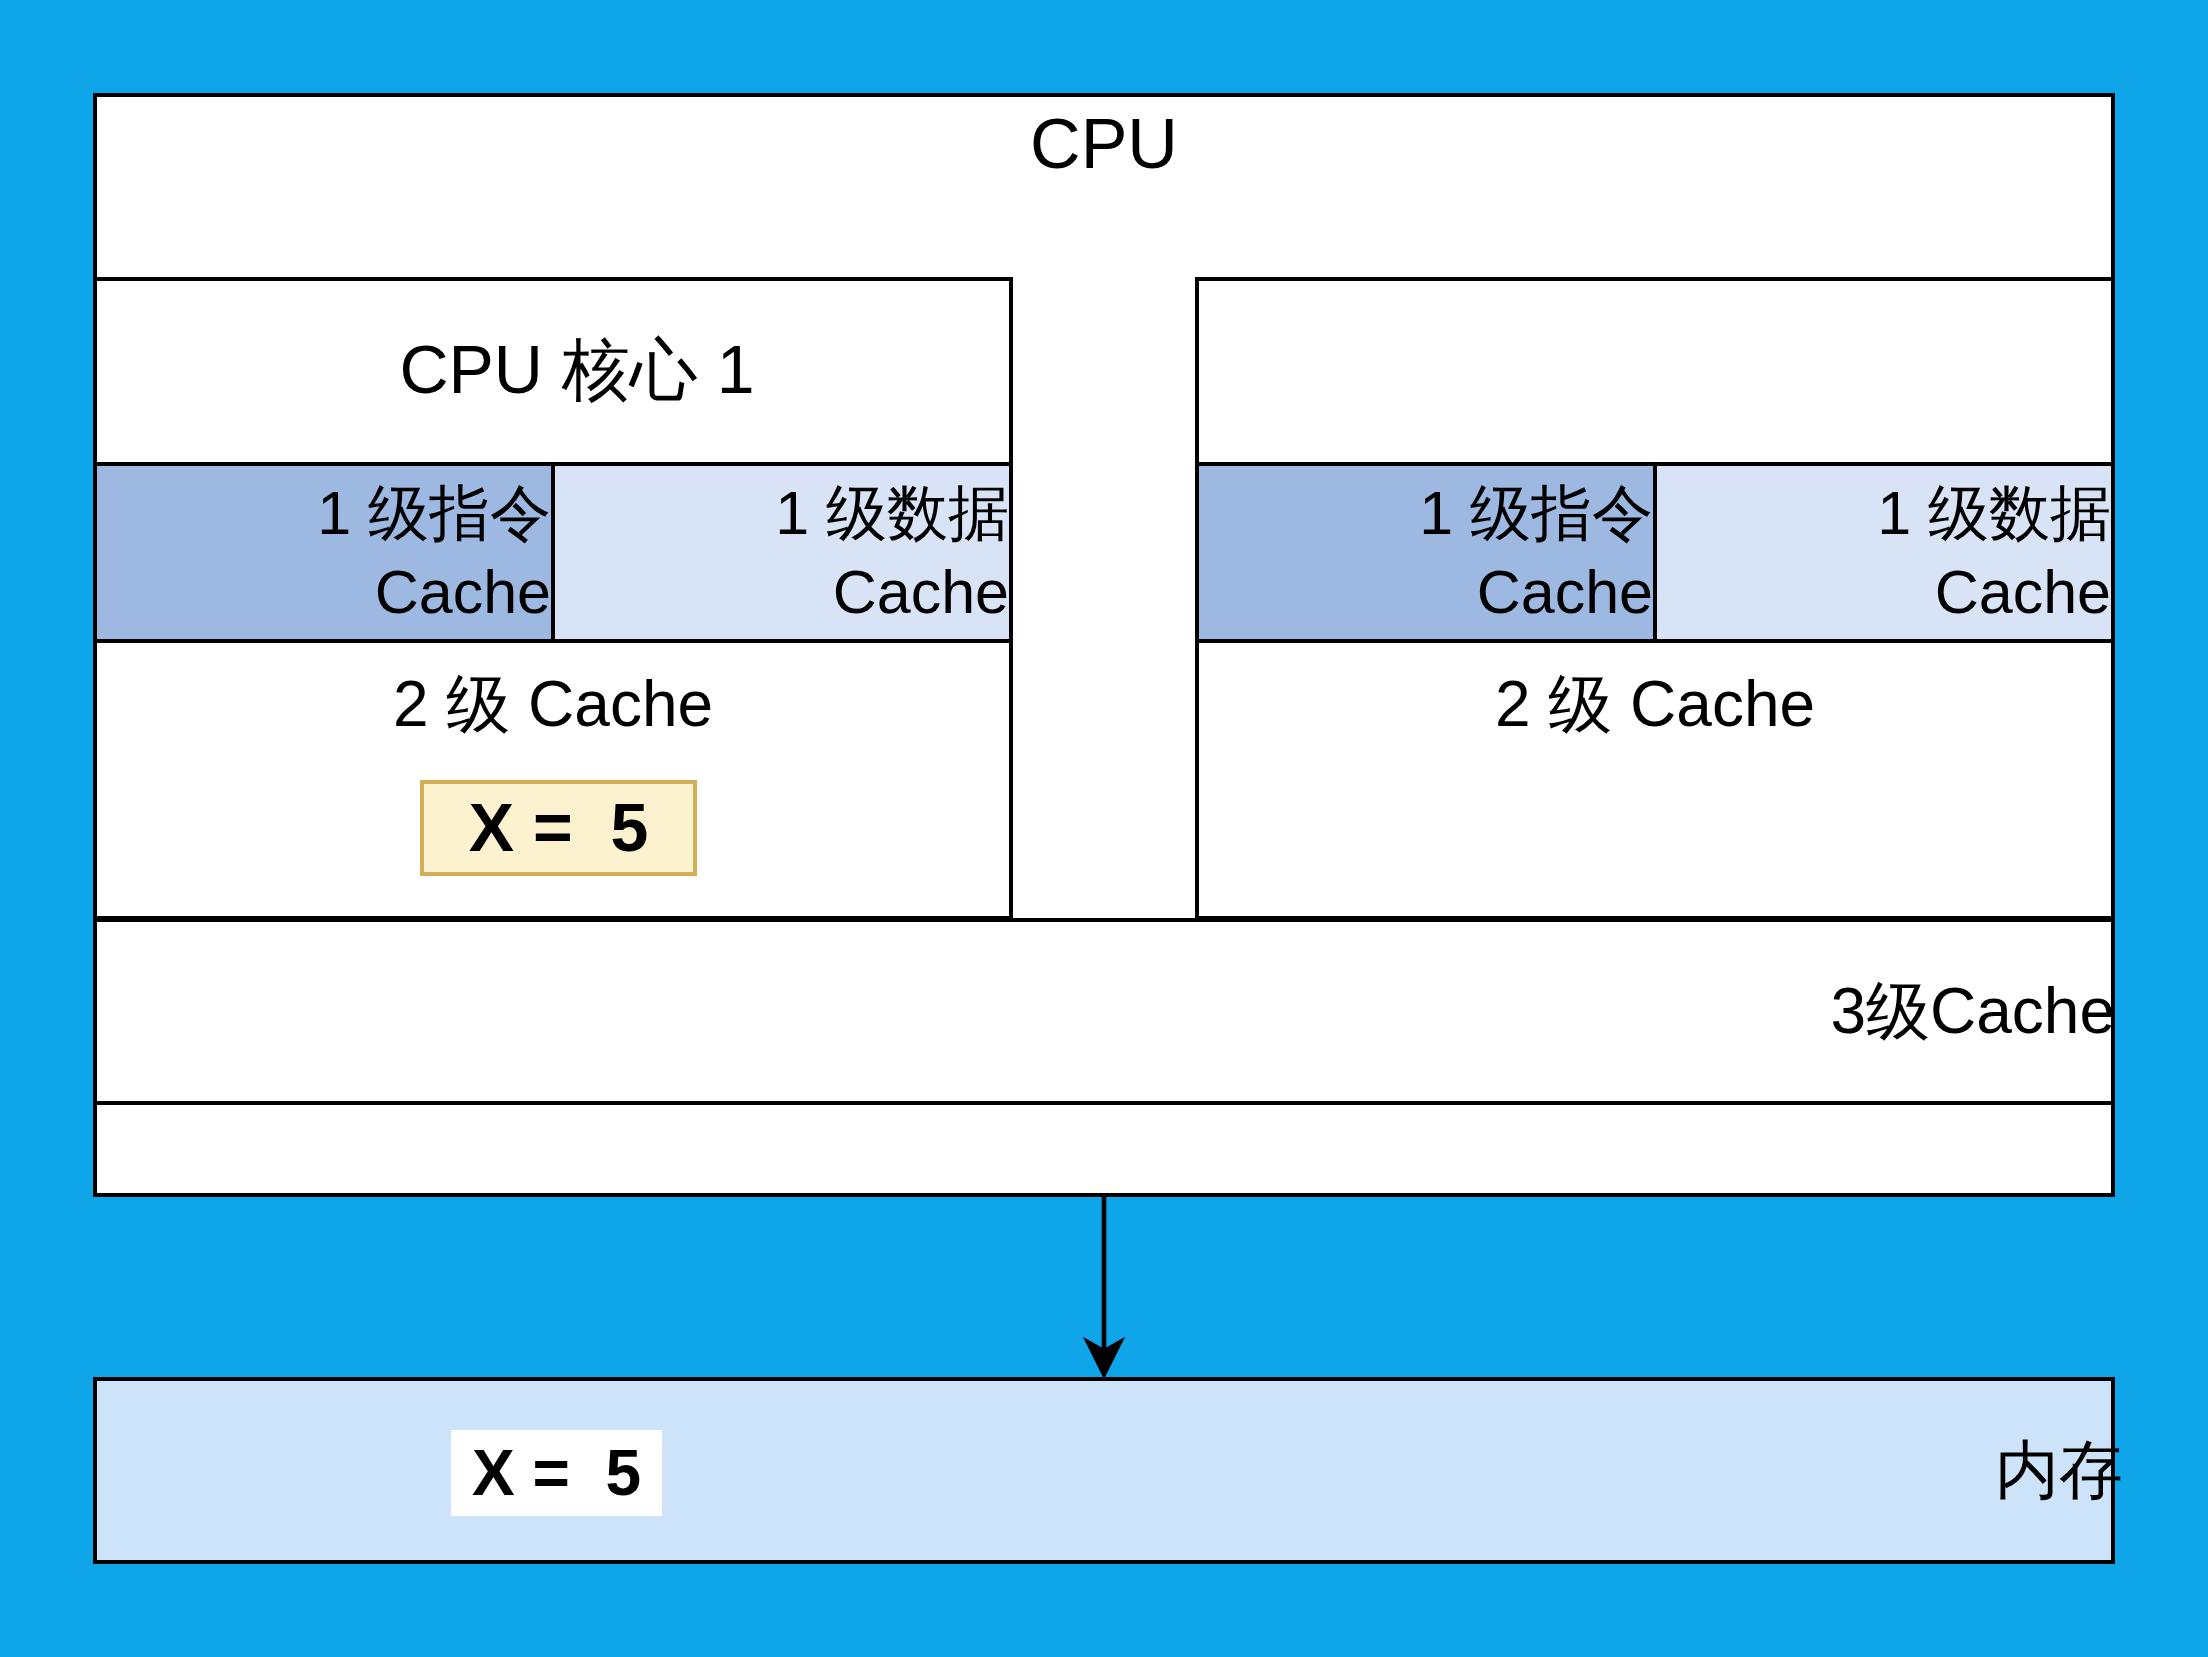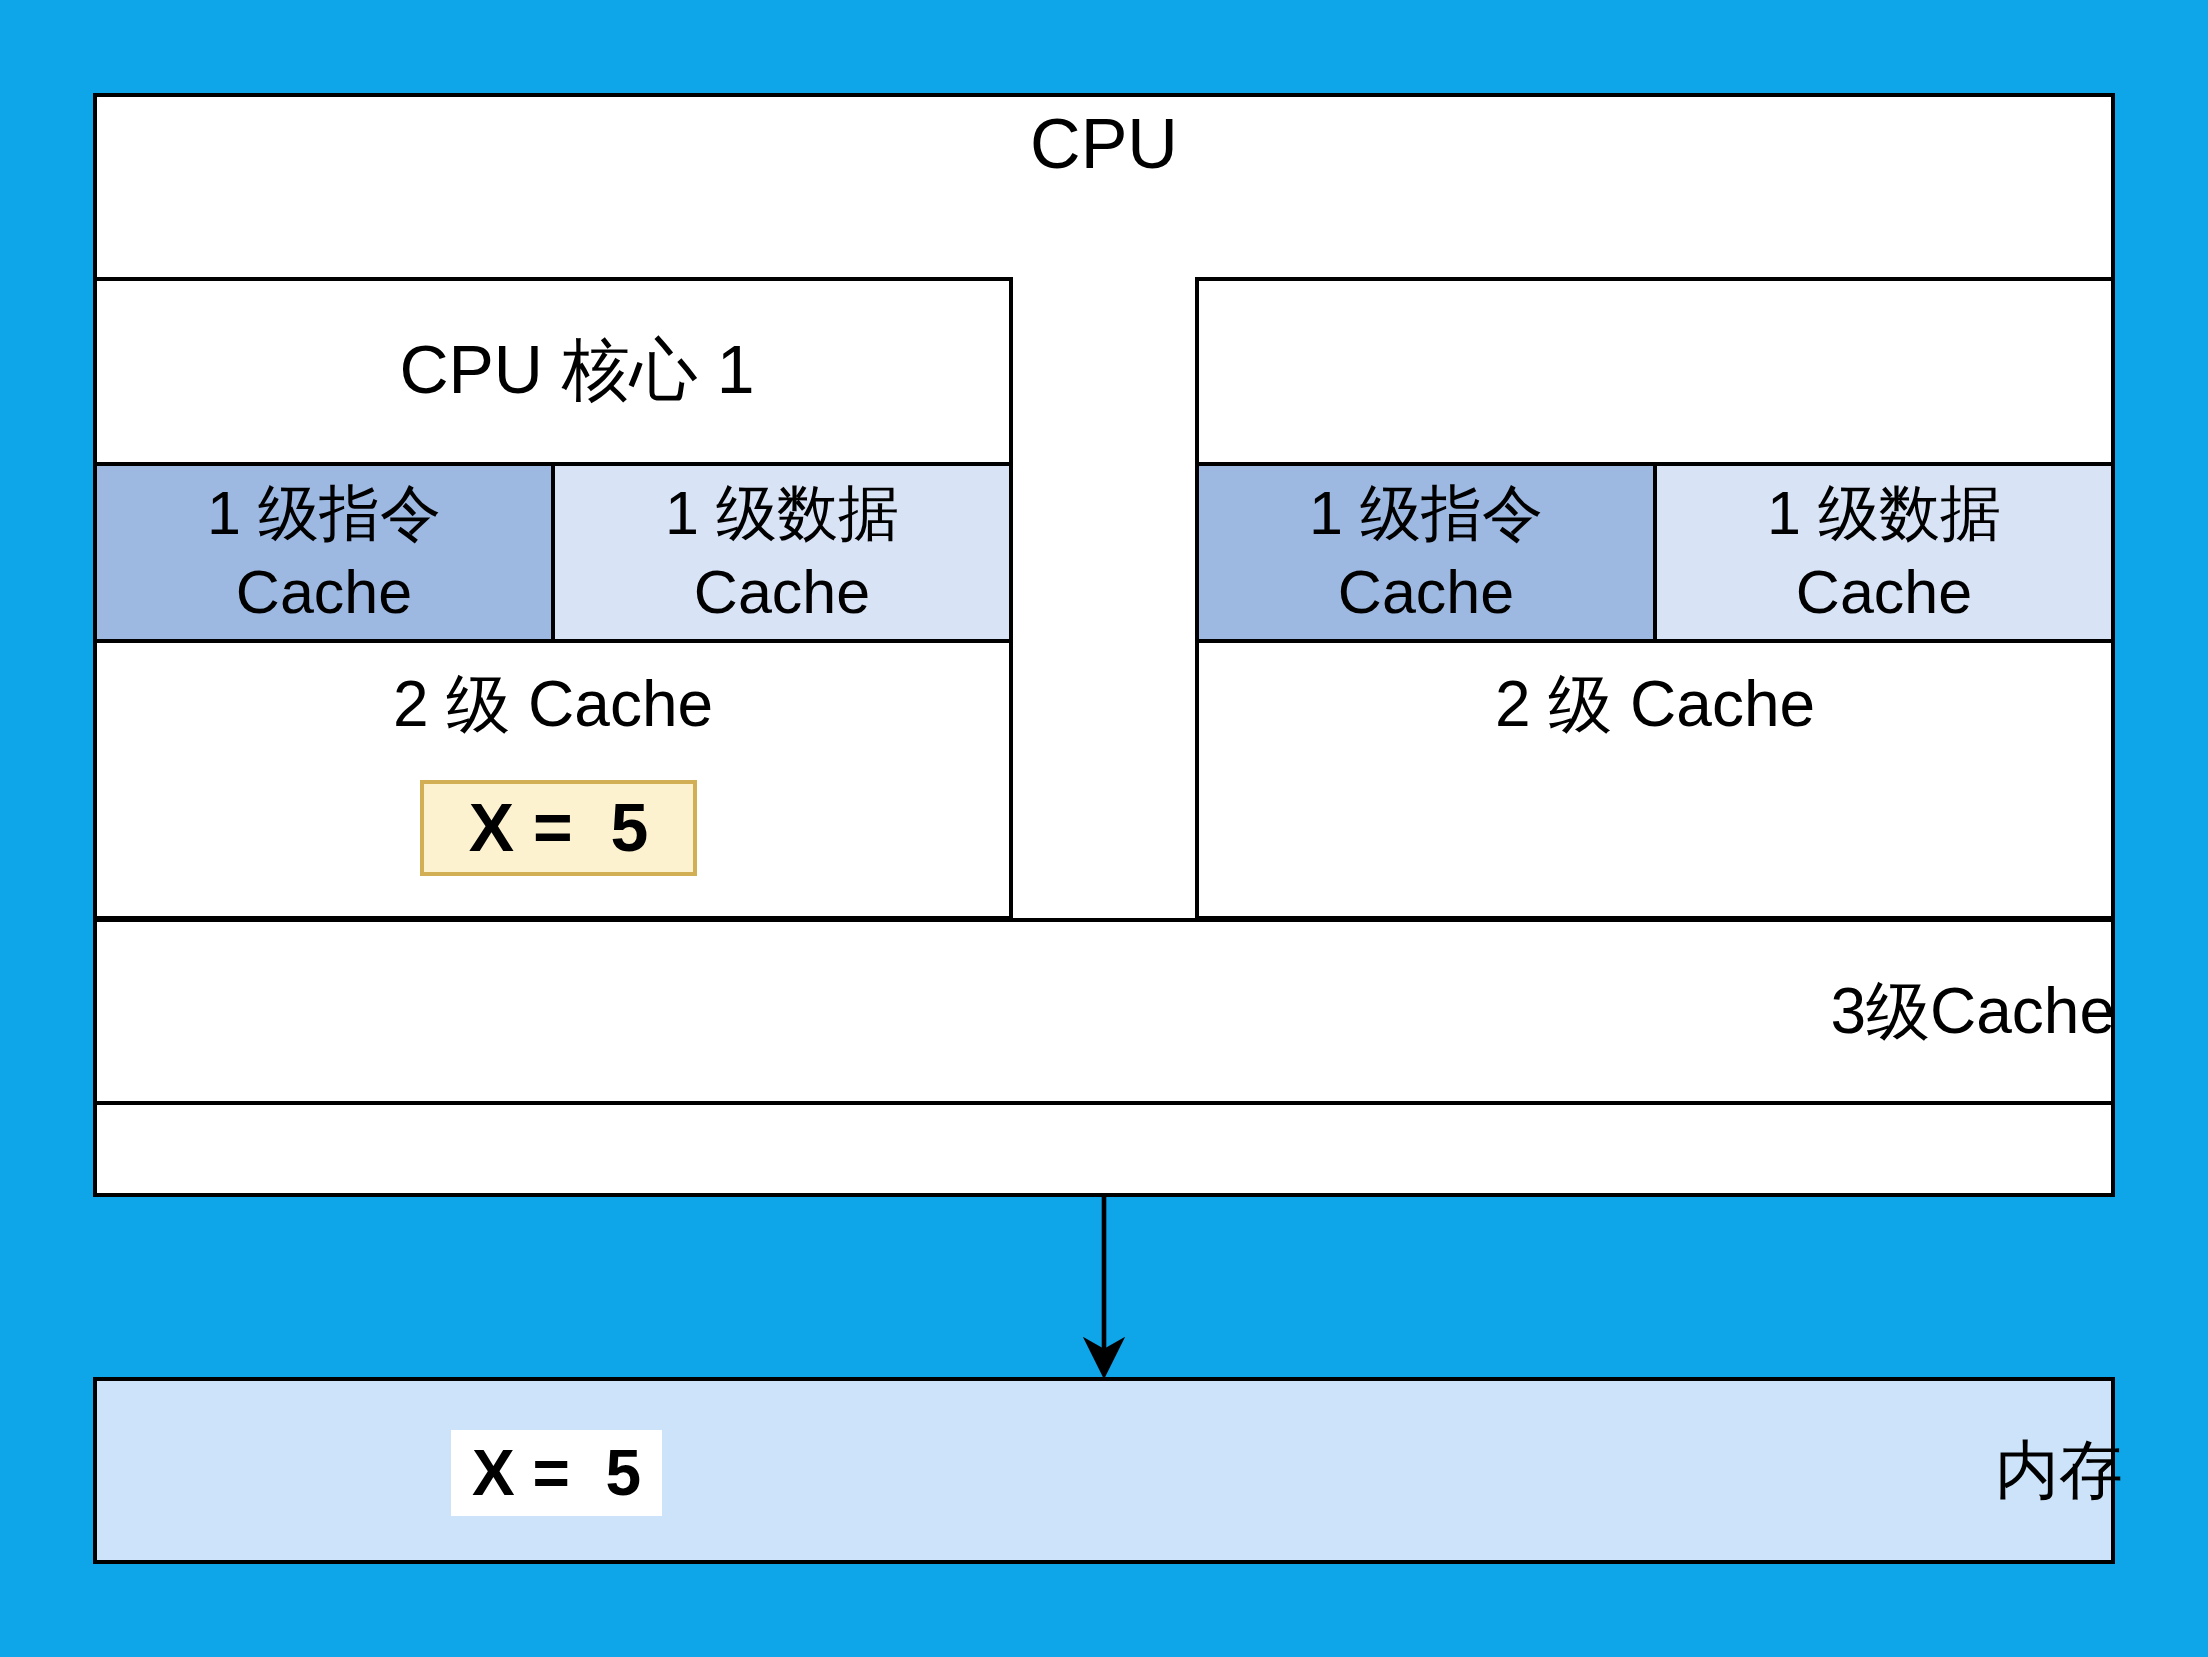--- a/index.html
+++ b/index.html
@@ -35,21 +35,21 @@
   .core2-box      { left: 1195px; top: 277px; width: 920px; height: 643px; }
   .core1-title    { left: 93px;  top: 277px; width: 920px; height: 144px; line-height: 184px; font-size: 68px; margin-left: 24px; }
   .core2-title    { left: 1195px; top: 277px; width: 920px; height: 184px; line-height: 184px; font-size: 68px; }
 
   .l1-cell {
     position: absolute;
     box-sizing: border-box;
     border: 4.6px solid #000000;
     display: flex;
     flex-direction: column;
-    align-items: center;
+    align-items: flex-end;
     justify-content: center;
     text-align: center;
     font-size: 61px;
     line-height: 79px;
     white-space: pre;
   }
   .c1-l1i { left: 93px;  top: 462px; width: 462px; height: 181px; }
   .c1-l1d { left: 555px;  top: 462px; width: 458px; height: 181px; border-left: 0; }
   .c2-l1i { left: 1195px; top: 462px; width: 462px; height: 181px; }
   .c2-l1d { left: 1657px; top: 462px; width: 458px; height: 181px; border-left: 0; }

